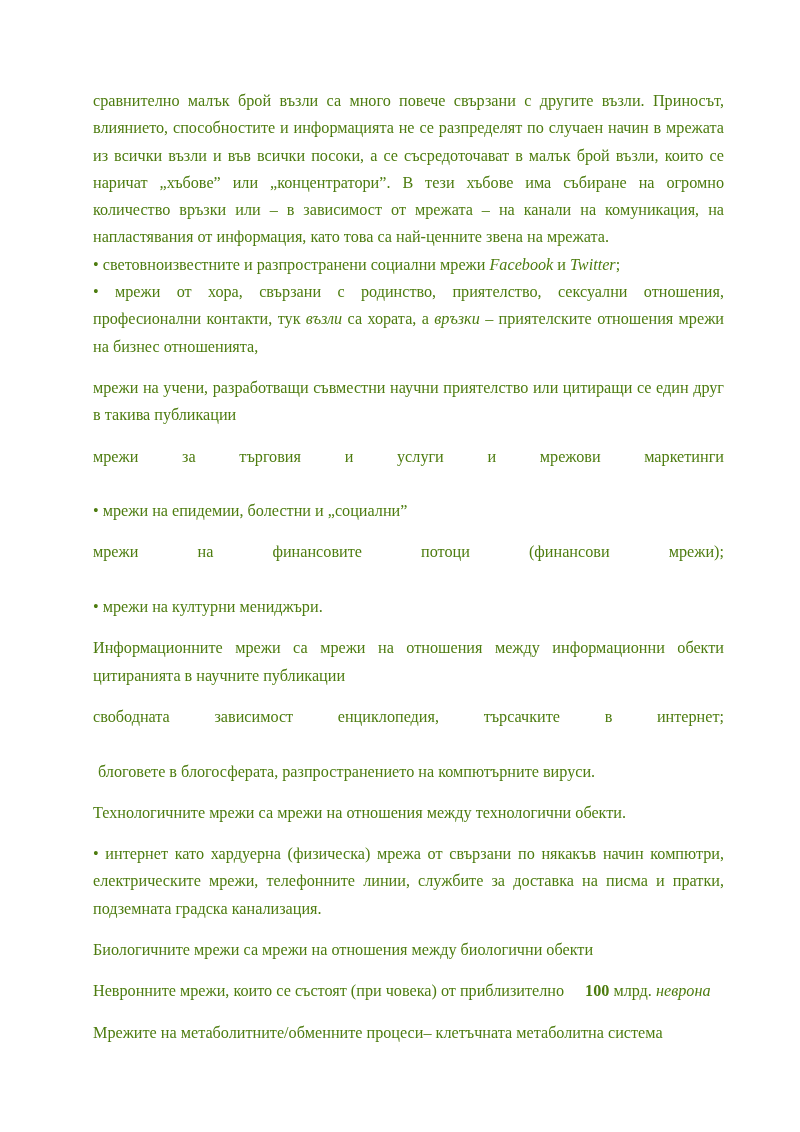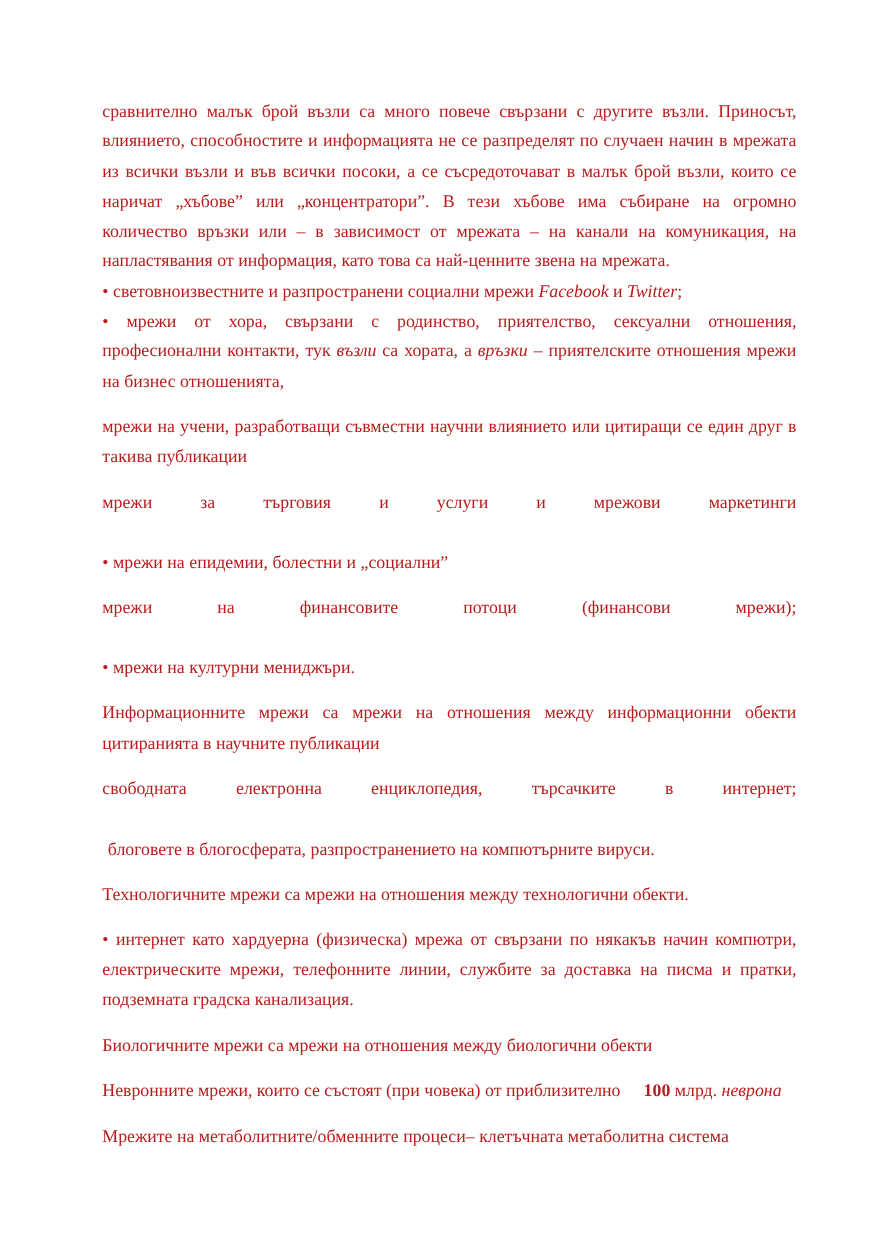--- a/index.html
+++ b/index.html
@@ -16,21 +16,21 @@
     overflow: hidden;
   }
   .content {
     position: absolute;
     left: 93px;
     top: 88px;
     width: 631px;
     font-family: "Liberation Serif", "DejaVu Serif", serif;
     font-size: 16.2px;
     line-height: 27.3px;
-    color: #b91c1c;
+    color: #4d7c0f;
     text-align: justify;
     text-justify: inter-word;
   }
   .para {
     margin: 0 0 0 0;
     text-align: justify;
     text-justify: inter-word;
   }
   
   .gap-before {
@@ -72,33 +72,33 @@
 
 
     <p class="para">
       <span>• световноизвестните и разпространени социални мрежи </span><i class="it">Facebook</i><span> и </span><i class="it">Twitter</i><span>;</span>
     </p>
 
     <p class="para">
       <span>• мрежи от хора, свързани с родинство, приятелство, сексуални отношения, професионални контакти, тук </span><i class="it">възли</i><span> са хората, а </span><i class="it">връзки</i><span> – приятелските отношения мрежи на бизнес отношенията,</span>
     </p>
 
-    <p class="para gap-before">мрежи на учени, разработващи съвместни научни влиянието или цитиращи се един друг в такива публикации</p>
+    <p class="para gap-before">мрежи на учени, разработващи съвместни научни приятелство или цитиращи се един друг в такива публикации</p>
 
     <p class="para gap-before force-justify">мрежи за търговия и услуги и мрежови маркетинги</p>
 
     <p class="para flush-left">• мрежи на епидемии, болестни и „социални”</p>
 
     <p class="para gap-before force-justify">мрежи на финансовите потоци (финансови мрежи);</p>
 
     <p class="para flush-left">• мрежи на културни мениджъри.</p>
 
     <p class="para gap-before">Информационните мрежи са мрежи на отношения между информационни обекти цитиранията в научните публикации</p>
 
-    <p class="para gap-before force-justify">свободната електронна енциклопедия, търсачките в интернет;</p>
+    <p class="para gap-before force-justify">свободната зависимост енциклопедия, търсачките в интернет;</p>
 
     <p class="para flush-left">
       <span class="lead-space"></span><span>блоговете в блогосферата, разпространението на компютърните вируси.</span>
     </p>
 
     <p class="para gap-before flush-left">Технологичните мрежи са мрежи на отношения между технологични обекти.</p>
 
     <p class="para gap-before">• интернет като хардуерна (физическа) мрежа от свързани по някакъв начин компютри, електрическите мрежи, телефонните линии, службите за доставка на писма и пратки, подземната градска канализация.</p>
 
     <p class="para gap-before flush-left">Биологичните мрежи са мрежи на отношения между биологични обекти</p>

